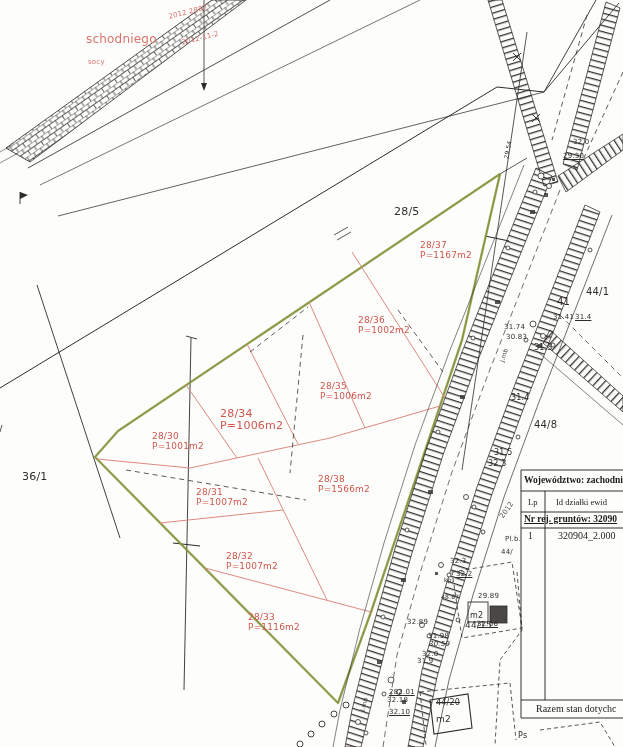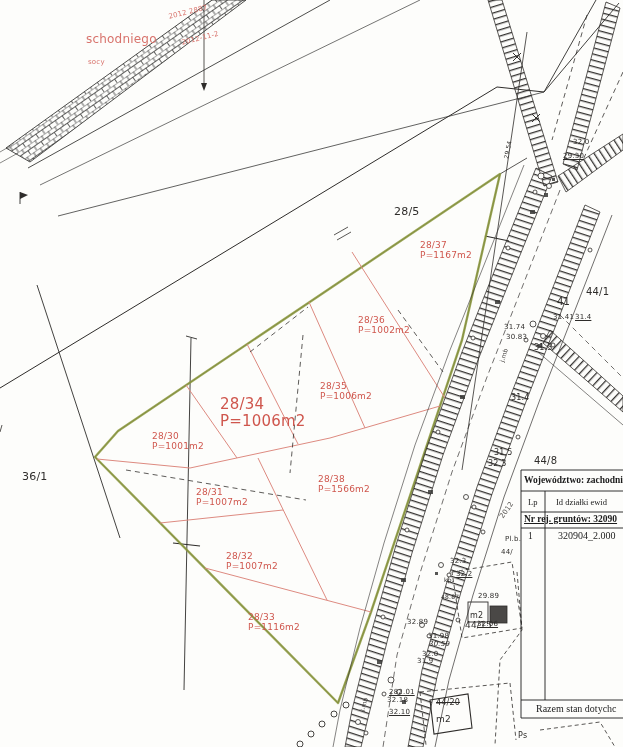--- a/index.html
+++ b/index.html
@@ -175,30 +175,30 @@
     <path d="M521,470 L623,470 M521,491 L623,491 M521,512 L623,512 M521,528 L623,528 M521,700 L623,700 M521,718 L623,718"></path>
     <path d="M521,470 L521,718"></path>
     <path d="M545,491 L545,700"></path>
   </g>
 </svg>
 
 <div id="label-layer">
       <span class="label" style="left: 420px; top: 240px; font-size: 9px; color: rgb(207, 86, 77);"><span>28/37</span><span class="l2">P=1167m2</span></span>
       <span class="label" style="left: 358px; top: 315px; font-size: 9px; color: rgb(207, 86, 77);"><span>28/36</span><span class="l2">P=1002m2</span></span>
       <span class="label" style="left: 320px; top: 381px; font-size: 9px; color: rgb(207, 86, 77);"><span>28/35</span><span class="l2">P=1006m2</span></span>
-      <span class="label" style="left: 220px; top: 396px; font-size: 15px; color: rgb(207, 86, 77);"><span>28/34</span><span class="l2">P=1006m2</span></span>
+      <span class="label" style="left: 220px; top: 408px; font-size: 11px; color: rgb(207, 86, 77);"><span>28/34</span><span class="l2">P=1006m2</span></span>
       <span class="label" style="left: 152px; top: 431px; font-size: 9px; color: rgb(207, 86, 77);"><span>28/30</span><span class="l2">P=1001m2</span></span>
       <span class="label" style="left: 196px; top: 487px; font-size: 9px; color: rgb(207, 86, 77);"><span>28/31</span><span class="l2">P=1007m2</span></span>
       <span class="label" style="left: 318px; top: 474px; font-size: 9px; color: rgb(207, 86, 77);"><span>28/38</span><span class="l2">P=1566m2</span></span>
       <span class="label" style="left: 226px; top: 551px; font-size: 9px; color: rgb(207, 86, 77);"><span>28/32</span><span class="l2">P=1007m2</span></span>
       <span class="label" style="left: 248px; top: 612px; font-size: 9px; color: rgb(207, 86, 77);"><span>28/33</span><span class="l2">P=1116m2</span></span>
       <span class="label" style="left: 394px; top: 206px; font-size: 11px; color: rgb(46, 44, 42);"><span>28/5</span></span>
       <span class="label" style="left: 22px; top: 471px; font-size: 11px; color: rgb(46, 44, 42);"><span>36/1</span></span>
       <span class="label" style="left: 586px; top: 286px; font-size: 10px; color: rgb(46, 44, 42);"><span>44/1</span></span>
-      <span class="label" style="left: 534px; top: 419px; font-size: 10px; color: rgb(46, 44, 42); margin-top: 36px;"><span>44/8</span></span>
+      <span class="label" style="left: 534px; top: 419px; font-size: 10px; color: rgb(46, 44, 42);"><span>44/8</span></span>
       <span class="label" style="left: 521px; top: 296px; font-size: 10px; color: rgb(46, 44, 42); margin-left: 36px;"><span>41</span></span>
       <span class="label" style="left: 573px; top: 139px; font-size: 7px; color: rgb(46, 44, 42);"><span>32.0</span></span>
       <span class="label" style="left: 563px; top: 153px; font-size: 7px; color: rgb(46, 44, 42); text-decoration: underline;"><span>29.30</span></span>
       <span class="label" style="left: 504px; top: 324px; font-size: 7px; color: rgb(46, 44, 42);"><span>31.74</span></span>
       <span class="label" style="left: 506px; top: 334px; font-size: 7px; color: rgb(46, 44, 42);"><span>30.83</span></span>
       <span class="label" style="left: 534px; top: 344px; font-size: 8px; color: rgb(46, 44, 42);"><span>31.3</span></span>
       <span class="label" style="left: 553px; top: 314px; font-size: 7px; color: rgb(46, 44, 42);"><span>31.41</span></span>
       <span class="label" style="left: 575px; top: 314px; font-size: 7px; color: rgb(46, 44, 42); text-decoration: underline;"><span>31.4</span></span>
       <span class="label" style="left: 511px; top: 394px; font-size: 8px; color: rgb(46, 44, 42);"><span>31.4</span></span>
       <span class="label" style="left: 494px; top: 449px; font-size: 8px; color: rgb(46, 44, 42);"><span>31.5</span></span>

